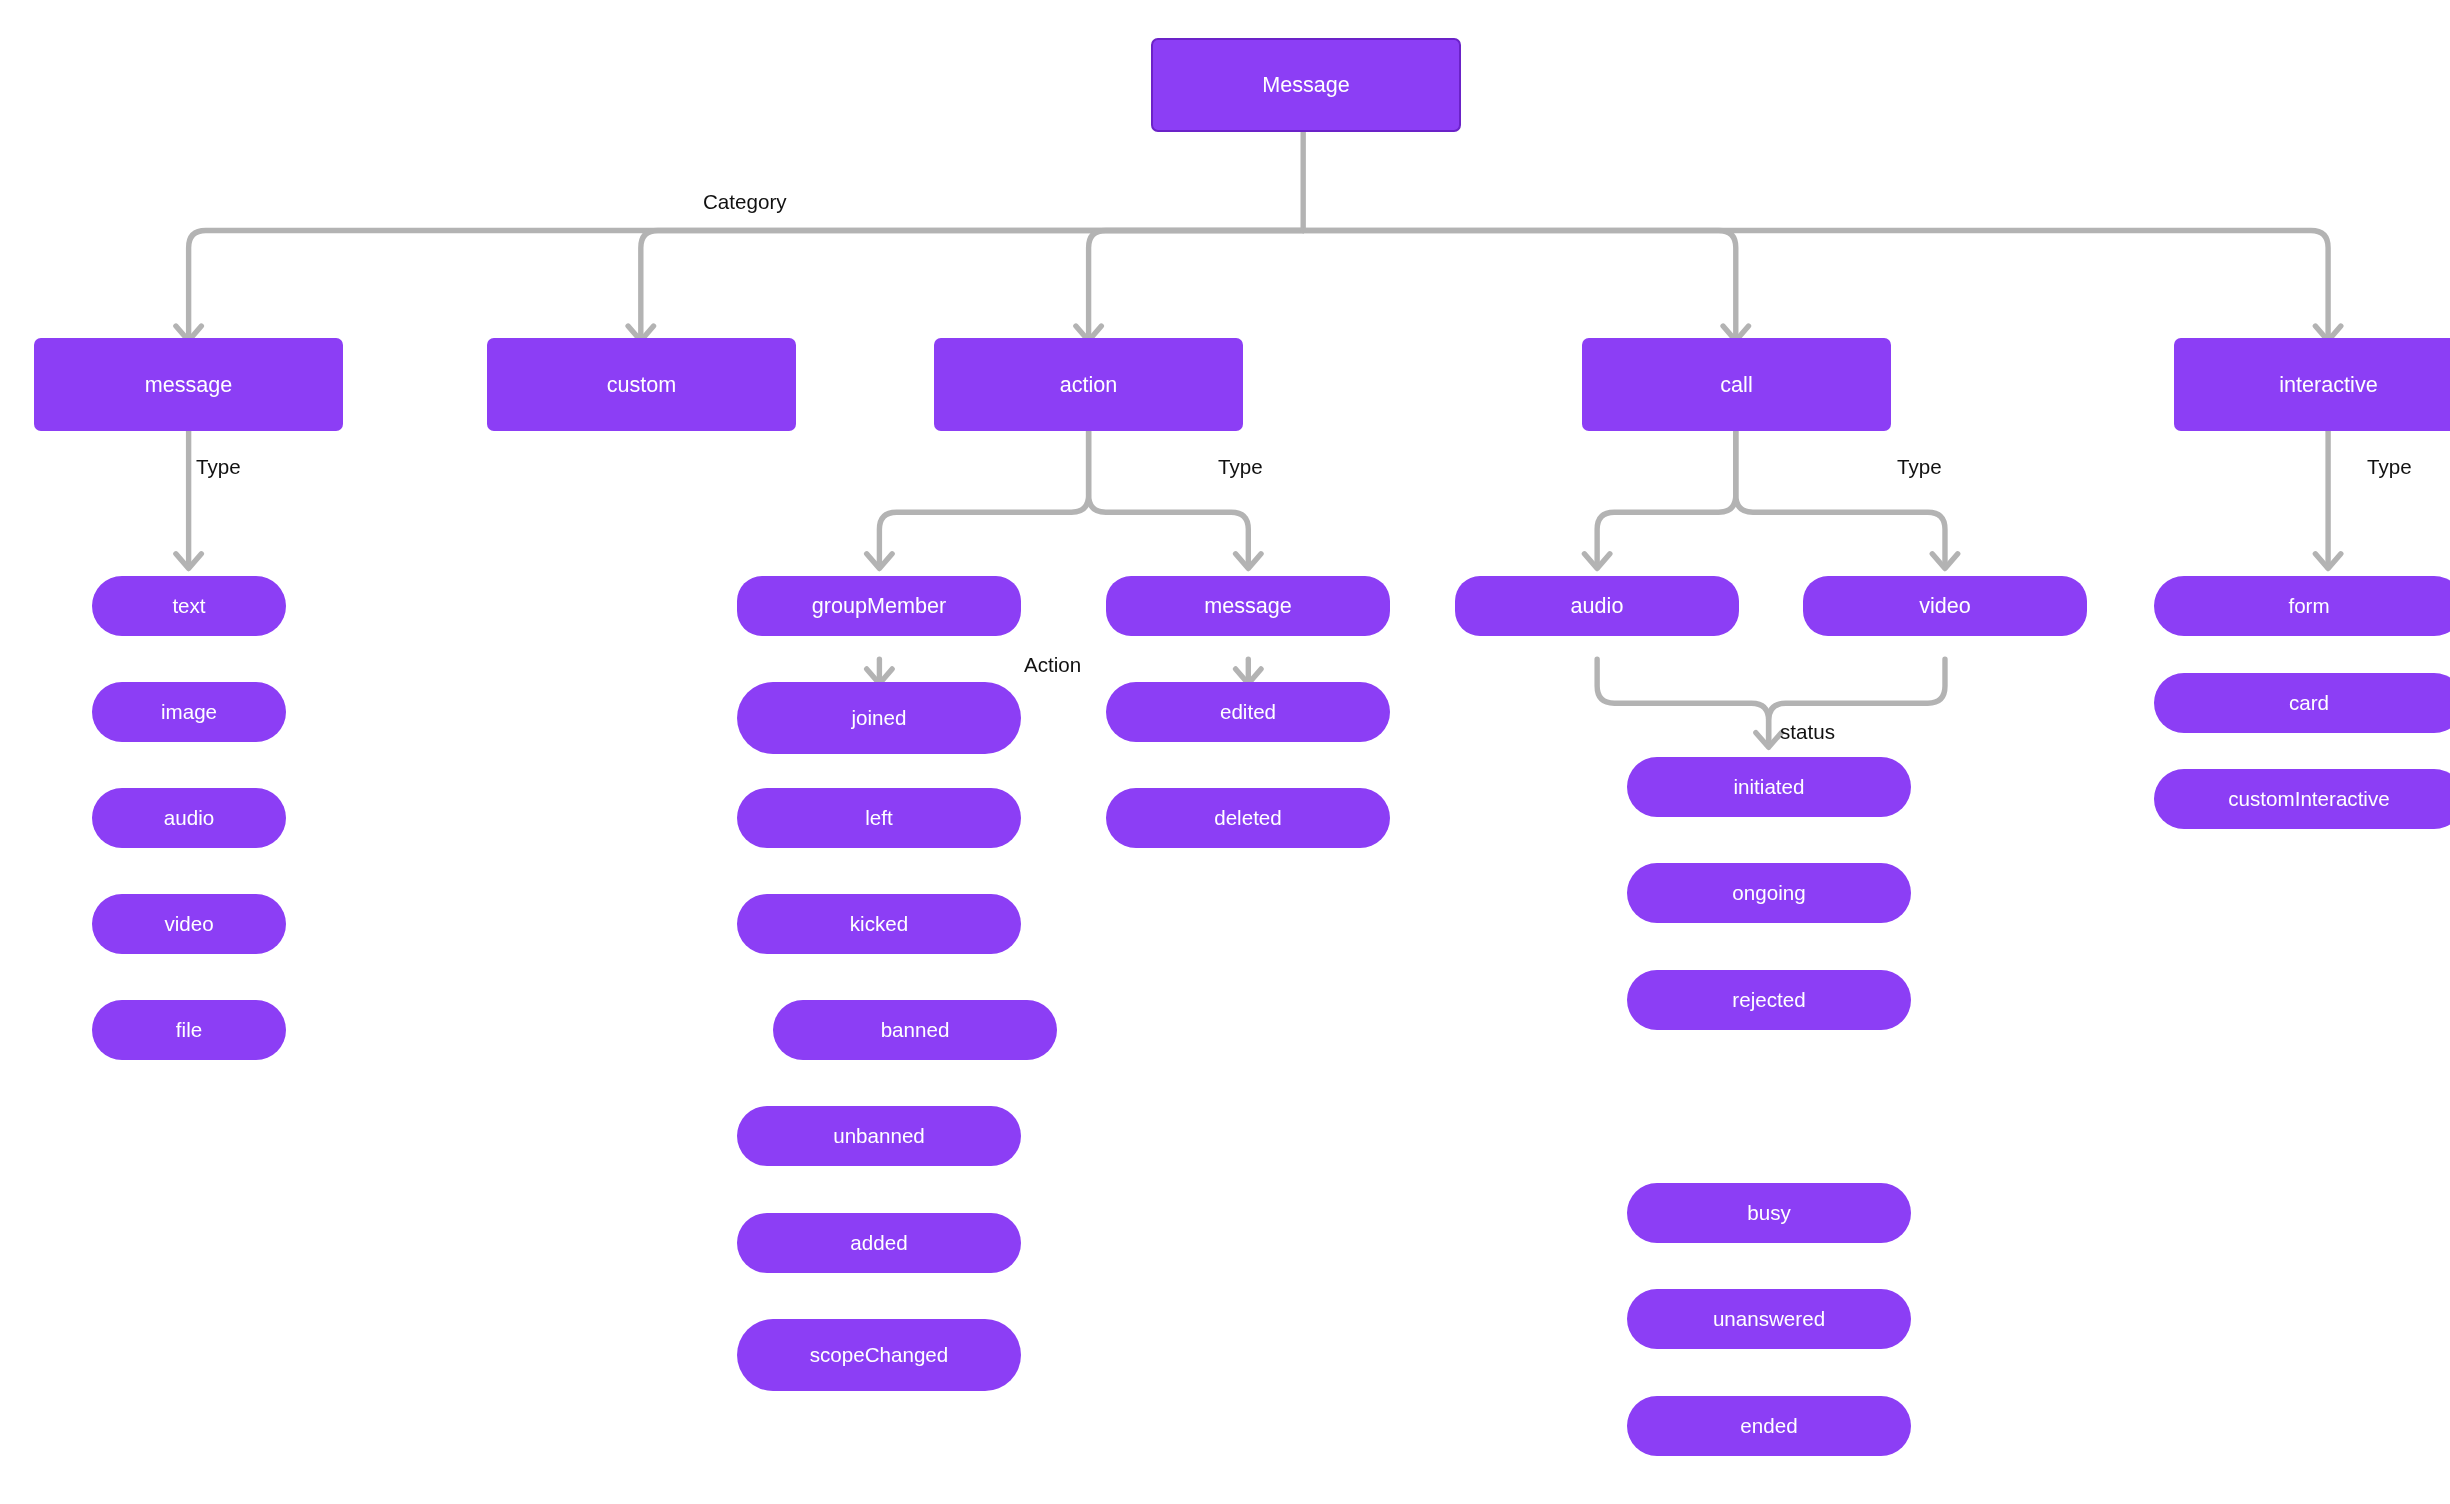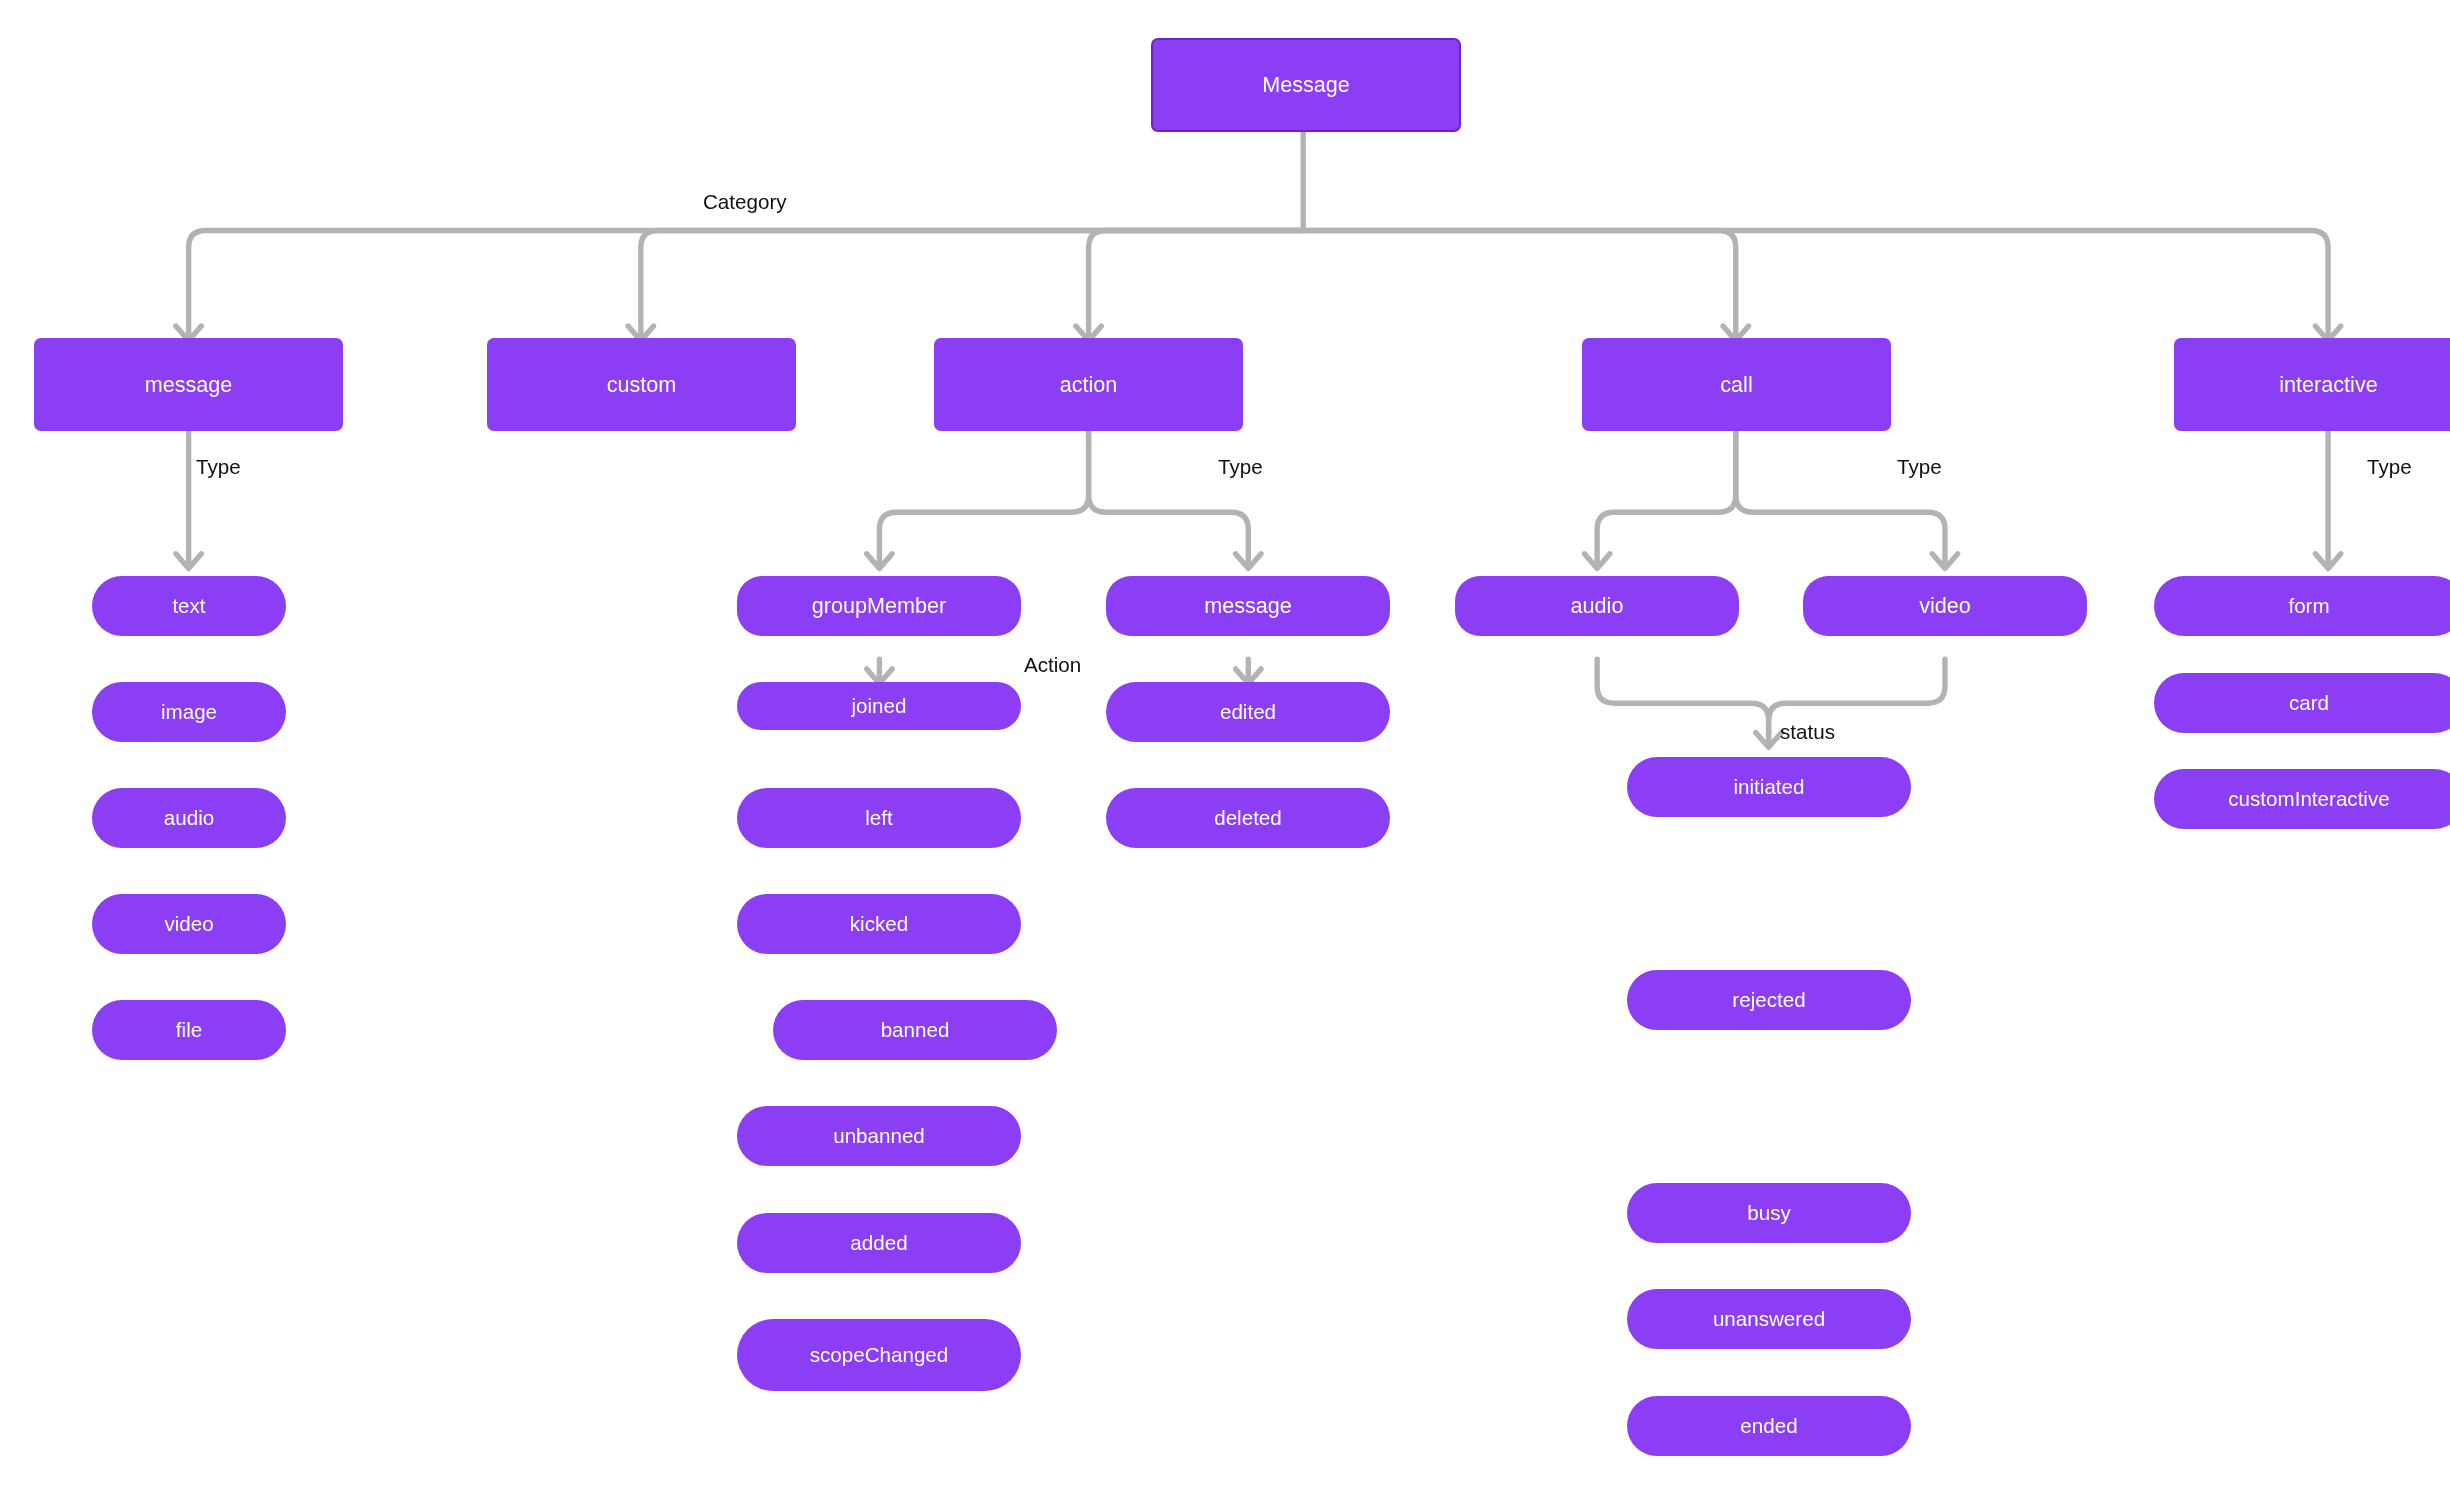--- a/index.html
+++ b/index.html
@@ -105,21 +105,21 @@
     <span>file</span>
   </div>
 
   <div class="node mid" style="left:737px;top:576px;width:284px;height:60px;">
     <span>groupMember</span>
   </div>
   <div class="node mid" style="left:1106px;top:576px;width:284px;height:60px;">
     <span>message</span>
   </div>
 
-  <div class="node leaf" style="left:737px;top:682px;width:284px;height:48px;">
+  <div class="node leaf" style="left:737px;top:682px;width:284px;height:72px;">
     <span>joined</span>
   </div>
   <div class="node leaf" style="left:737px;top:788px;width:284px;height:60px;">
     <span>left</span>
   </div>
   <div class="node leaf" style="left:737px;top:894px;width:284px;height:60px;">
     <span>kicked</span>
   </div>
   <div class="node leaf" style="left:773px;top:1000px;width:284px;height:60px;">
     <span>banned</span>
@@ -144,20 +144,23 @@
   <div class="node mid" style="left:1455px;top:576px;width:284px;height:60px;">
     <span>audio</span>
   </div>
   <div class="node mid" style="left:1803px;top:576px;width:284px;height:60px;">
     <span>video</span>
   </div>
 
   <div class="node leaf" style="left:1627px;top:757px;width:284px;height:60px;">
     <span>initiated</span>
   </div>
+  <div class="node leaf" style="left:1627px;top:863px;width:284px;height:60px;">
+    <span>ongoing</span>
+  </div>
   <div class="node leaf" style="left:1627px;top:970px;width:284px;height:60px;">
     <span>rejected</span>
   </div>
   <div class="node leaf" style="left:1627px;top:1183px;width:284px;height:60px;">
     <span>busy</span>
   </div>
   <div class="node leaf" style="left:1627px;top:1289px;width:284px;height:60px;">
     <span>unanswered</span>
   </div>
   <div class="node leaf" style="left:1627px;top:1396px;width:284px;height:60px;">

